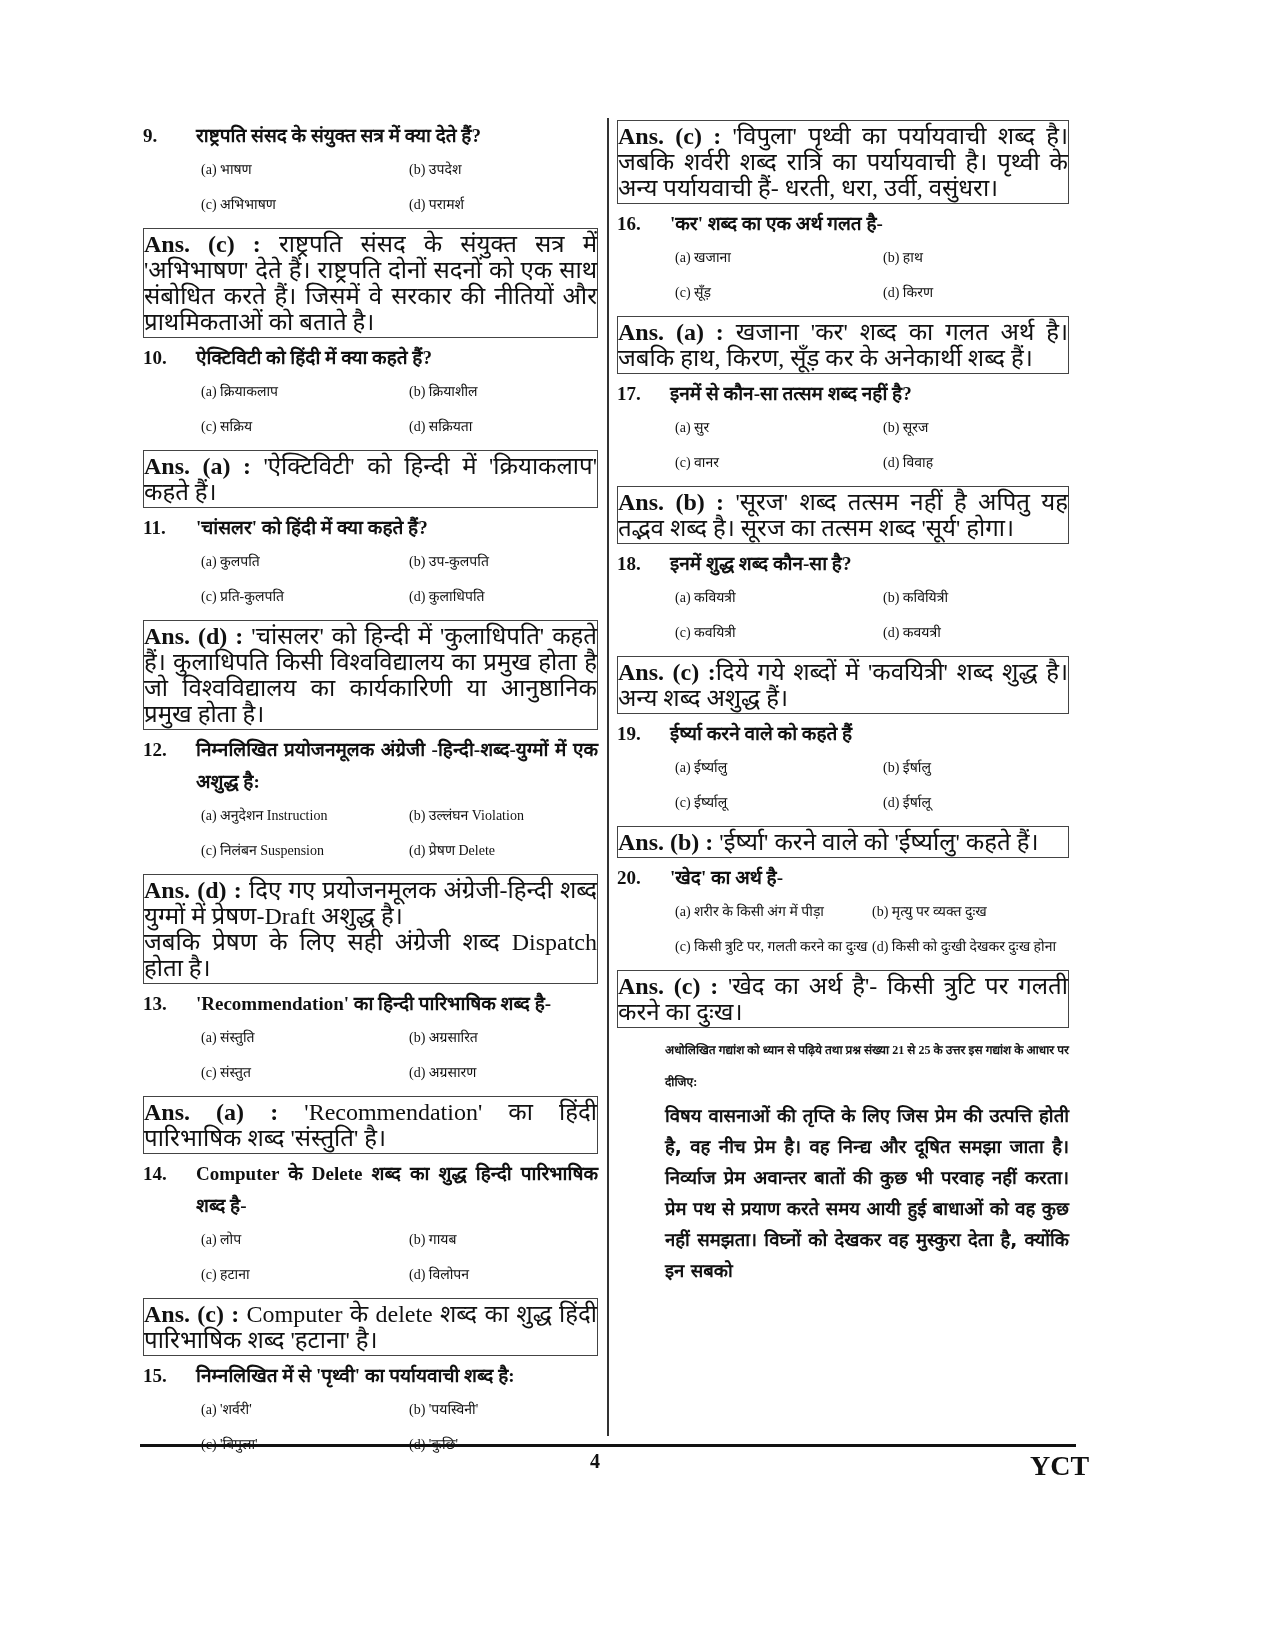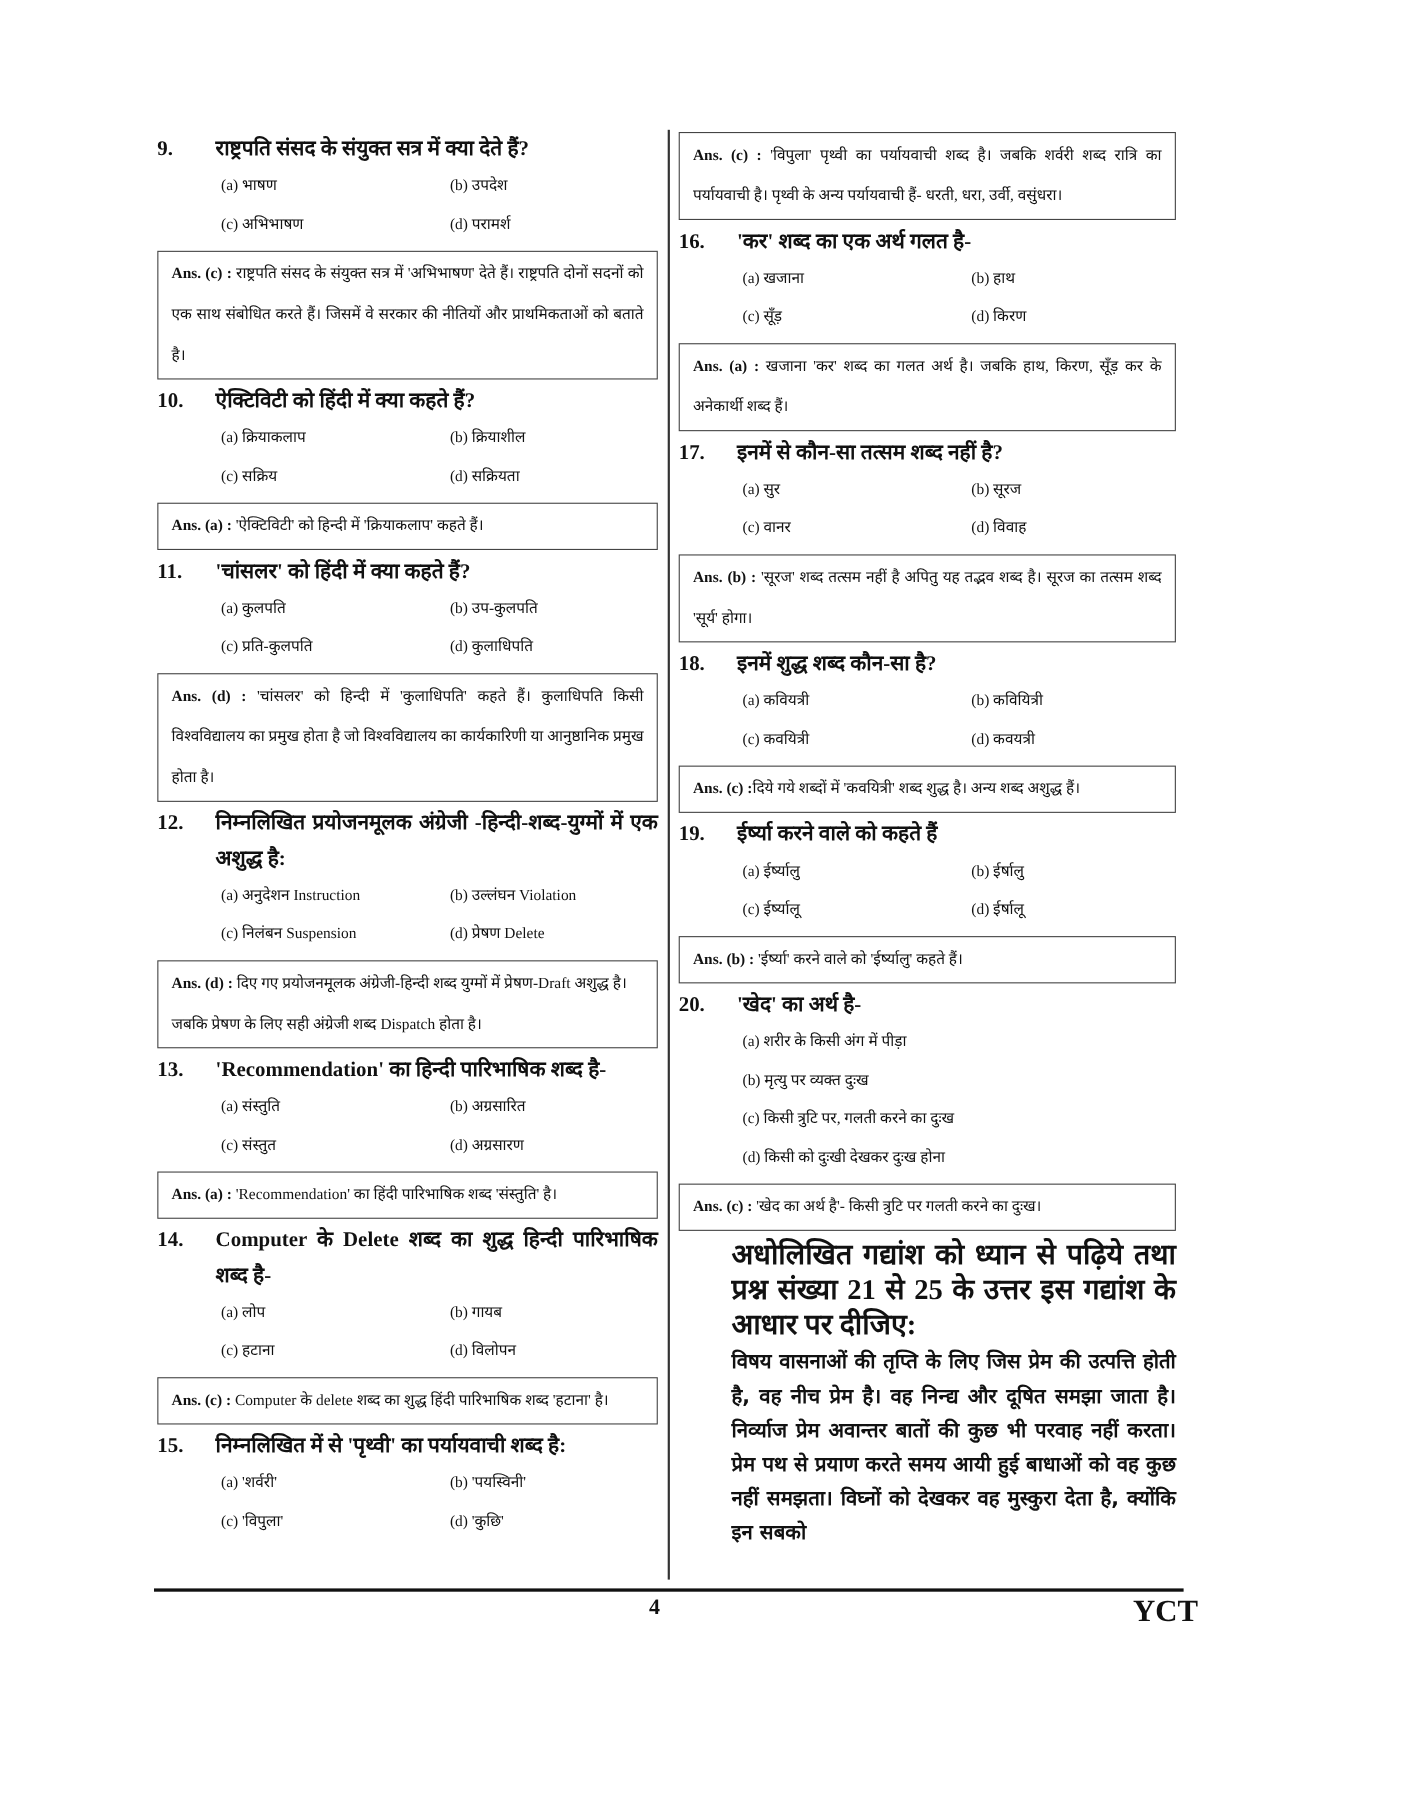--- a/index.html
+++ b/index.html
@@ -6,25 +6,25 @@
   body { width: 1275px; height: 1650px; position: relative; overflow: hidden;
          font-family: "Liberation Serif", "DejaVu Serif", serif; color: #111; }
   .col { position: absolute; top: 118px; }
   .col-left { left: 143px; width: 455px; }
   .col-right { left: 617px; width: 452px; }
   .divider { position: absolute; left: 607px; top: 118px; width: 2px; height: 1318px; background: #333; }
   .q { display: flex; font-weight: bold; font-size: 19px; line-height: 32px; margin-top: 2px; }
   .q .num { width: 53px; flex: 0 0 53px; }
   .q .text { flex: 1; text-align: justify; }
   .opts { display: grid; grid-template-columns: 208px 1fr; padding-left: 58px; font-size: 14px; line-height: 35px; }
-  .opts.single { grid-template-columns: 1fr; }
-  .ans { border: 1.5px solid #444; padding: 2px 12px; font-size: 14px; line-height: 37px; margin: 6px 0 4px 0; text-align: justify; }
+  .opts.single { grid-template-columns: 1fr 1fr; }
+  .ans { border: 1.5px solid #444; padding: 2px 0; font-size: 24px; line-height: 26px; margin: 6px 0 4px 0; text-align: justify; }
   .ans .lbl { font-weight: bold; }
   .ans p { margin: 0; }
-  .passage-intro { font-weight: bold; font-size: 26px; line-height: 32px; padding-left: 48px; text-align: justify; margin-top: 6px; }
+  .passage-intro { font-weight: bold; font-size: 12px; line-height: 32px; padding-left: 48px; text-align: justify; margin-top: 6px; }
   .passage { font-weight: bold; font-size: 18.5px; line-height: 31px; padding-left: 48px; text-align: justify; margin-top: 2px; font-family: "DejaVu Sans", sans-serif; }
   .footer-rule { position: absolute; left: 140px; top: 1444px; width: 936px; height: 3px; background: #111; }
   .page-num { position: absolute; left: 590px; top: 1450px; font-weight: bold; font-size: 20px; }
   .brand { position: absolute; left: 1030px; top: 1450px; font-weight: bold; font-size: 28px; }
 </style>
 </head>
 <body>
 
 <div class="divider"></div>
 

